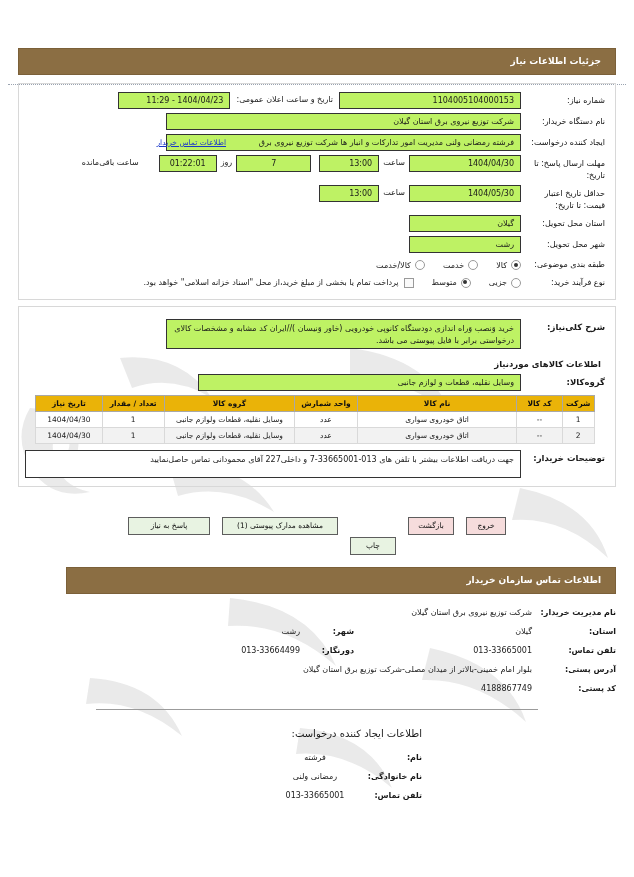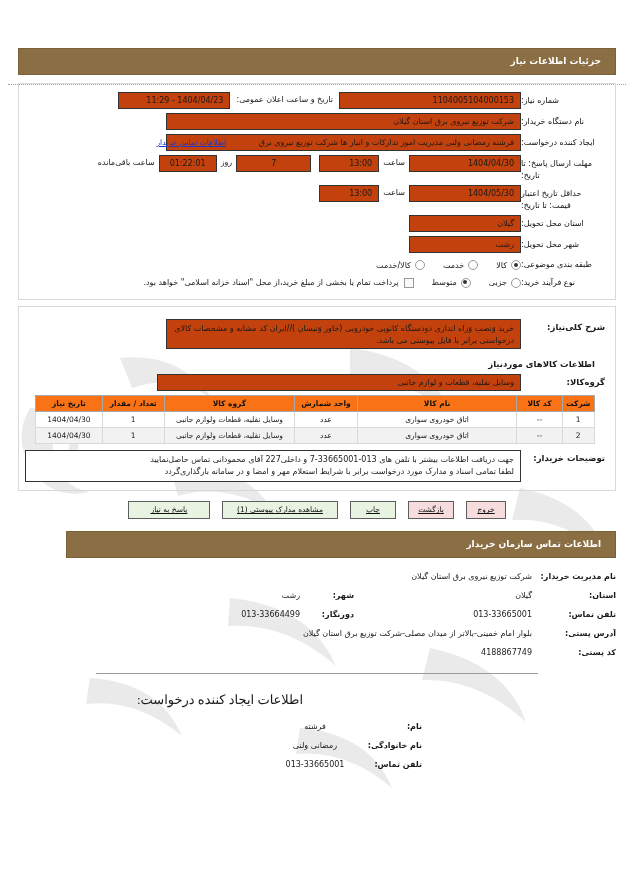--- a/index.html
+++ b/index.html
@@ -76,31 +76,31 @@
   
   .frow {
     display: flex;
     align-items: flex-start;
     justify-content: flex-start;
     margin-bottom: 4px;
   }
   .flabel {
     width: 88px;
     flex: 0 0 88px;
-    text-align: left;
+    text-align: right;
     font-size: 8px;
     line-height: 1.45;
     padding-top: 3px;
     padding-right: 4px;
     box-sizing: border-box;
     color: #111;
   }
   .fbox {
     border: 1px solid #333;
-    background: #c2410c;
+    background: #bef264;
     height: 17px;
     line-height: 16px;
     font-size: 8px;
     padding: 0 6px;
     box-sizing: border-box;
     text-align: right;
     white-space: nowrap;
     overflow: hidden;
   }
   .fbox.tall {
@@ -108,23 +108,23 @@
     line-height: 1.5;
     white-space: normal;
     padding: 3px 6px;
     text-align: right;
   }
   .fbox.w-big { width: 182px; }
   .fbox.w-date { width: 112px; }
   .fbox.w-time { width: 60px; }
   .fbox.w-loc  { width: 112px; }
   .fbox.w-desc { width: 355px; }
-  .fbox.w-group{ width: 364px; }
+  .fbox.w-group{ width: 323px; }
   .fbox.w-days { width: 75px; text-align: center; }
-  .fbox.w-left { width: 58px; text-align: center; }
+  .fbox.w-left { width: 58px; text-align: center; margin-left: 16px; }
   .inline-lbl {
     font-size: 8px;
     padding: 3px 6px 0 6px;
     white-space: nowrap;
   }
   .inline-lbl.sm { padding: 3px 4px 0 4px; }
 
   .link-overlay {
     color: #1a38c8;
     font-size: 7.5px;
@@ -186,32 +186,32 @@
     text-align: right;
     padding-top: 3px;
     padding-right: 4px;
     box-sizing: border-box;
   }
   .section-subtitle {
     font-weight: bold;
     font-size: 8.5px;
     text-align: right;
     padding: 6px 4px 5px 0;
-    margin-right: 10px;
+    margin-right: 4px;
   }
 
   
   .tbl-wrap { margin: 2px 14px 6px 10px; }
   table.goods {
     width: 100%;
     border-collapse: collapse;
     font-size: 7.5px;
   }
   table.goods th {
-    background: #f97316;
+    background: #eab308;
     color: #111;
     font-weight: bold;
     border: 1px solid #a8a8a8;
     padding: 3px 3px;
     text-align: center;
     white-space: nowrap;
   }
   table.goods td {
     background: #ffffff;
     border: 1px solid #d9d9d9;
@@ -244,27 +244,26 @@
     margin: 10px 0 6px 0;
   }
   .btn {
     border: 1px solid #5d5d5d;
     font-size: 7.5px;
     padding: 3px 0 4px 0;
     text-align: center;
     cursor: pointer;
     box-sizing: border-box;
     white-space: nowrap;
-    text-decoration: underline;
   }
   .btn.green { background: #e8f3e2; color: #111; }
   .btn.pink  { background: #f6dcdc; color: #111; }
   .btn.w-answer { width: 82px; }
   .btn.w-docs   { width: 116px; }
-  .btn.w-print  { width: 46px; }
+  .btn.w-print  { width: 46px; margin-top: 40px; }
   .btn.w-back   { width: 46px; }
   .btn.w-exit   { width: 40px; }
 
   
   .contact-block { margin: 14px 8px 0 8px; }
   .crow {
     display: flex;
     align-items: flex-start;
     margin-bottom: 10px;
     font-size: 8px;
@@ -279,25 +278,24 @@
   .c-val-w   { width: 178px; flex: 0 0 178px; text-align: right; }
   .c-label2  { width: 48px; flex: 0 0 48px; text-align: right; padding-left: 6px; }
   .c-val2    { width: 110px; flex: 0 0 110px; text-align: right; }
   .contact-indent { padding-right: 194px; }
   .hr-thin {
     border-top: 1px solid #9b9b9b;
     margin: 16px 86px 0 86px;
   }
   .creator-block { margin: 18px 8px 0 8px; }
   .creator-title {
-    font-size: 13px;
-    text-align: center;
+    font-size: 10px;
+    text-align: right;
     padding-right: 194px;
     margin-bottom: 14px;
-    font-family: Liberation Serif, serif;
   }
 </style>
 </head>
 <body>
 
 <div class="page">
 
   <div class="watermark">
     <svg width="634" height="460" viewBox="0 0 634 460" xmlns="http://www.w3.org/2000/svg">
       <g fill="#d9d9d9">
@@ -455,21 +453,20 @@
                 <td>1404/04/30</td>
               </tr>
             </tbody>
           </table>
         </div>
 
         <div class="notes-row">
           <div class="blabel" style="line-height:1.35;">توضیحات خریدار:</div>
           <div class="notes-box">
             <div>جهت دریافت اطلاعات بیشتر با تلفن های 013-33665001-7 و داخلی227 آقای محمودانی تماس حاصل‌نمایید</div>
-            <div>لطفا تمامی اسناد و مدارک مورد درخواست برابر با شرایط استعلام مهر و امضا و در سامانه بارگذاری‌گردد</div>
           </div>
         </div>
 
       </div>
     </div>
 
     <div class="btn-row">
       <div class="btn pink w-exit">خروج</div>
       <div class="btn pink w-back">بازگشت</div>
       <div class="btn green w-print">چاپ</div>

